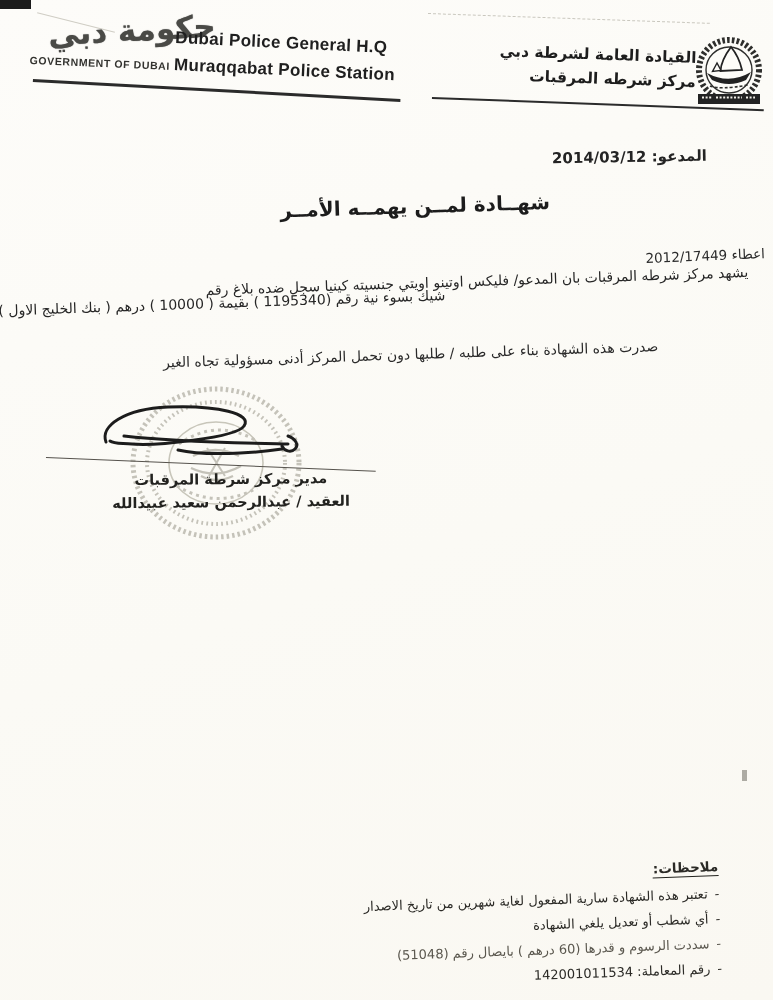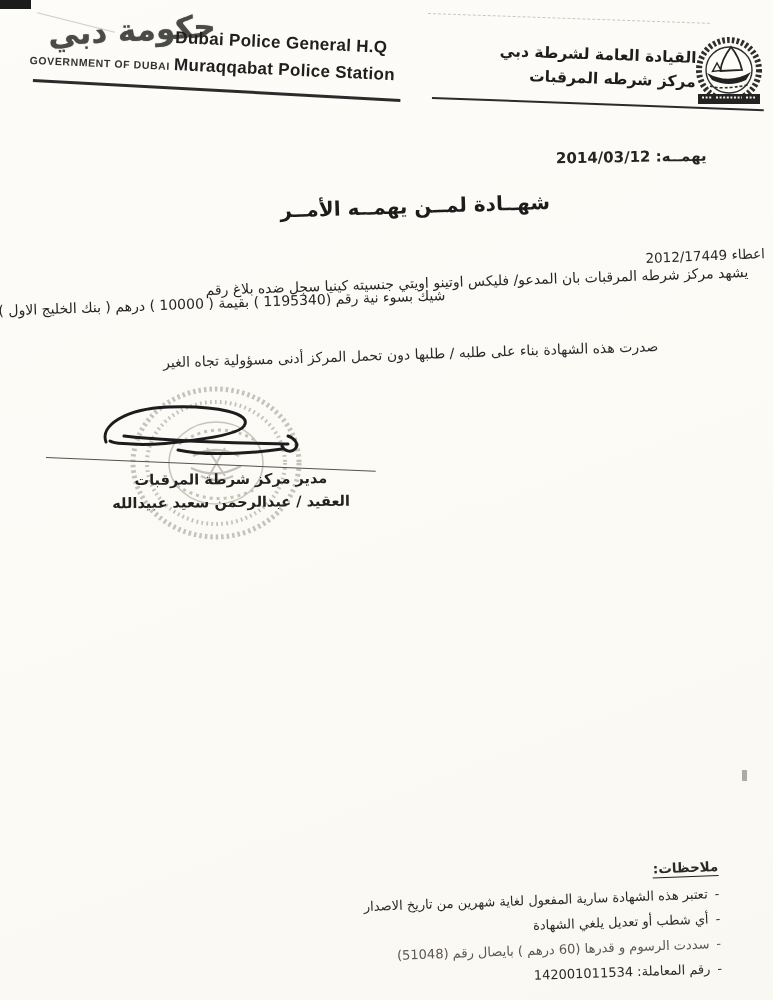--- a/index.html
+++ b/index.html
@@ -90,21 +90,21 @@
     <circle cx="39" cy="34" r="23" fill="#fdfcf8" stroke="#2e2e2c" stroke-width="1.4"></circle>
     <path d="M41,11 C35,19 31,27 30.5,35 L52,34 C50,25 46,17 41,11 Z" fill="#fdfcf8" stroke="#222" stroke-width="1.8"></path>
     <path d="M27,27 L22.5,35.5 L31,34.5 Z" fill="#fdfcf8" stroke="#222" stroke-width="1.4"></path>
     <path d="M17,37 Q39,49 61,36 L56,44 Q39,52 22,44 Z" fill="#222"></path>
     <path d="M20,50 q10,4 38,-1" fill="none" stroke="#2e2e2c" stroke-width="1.6" stroke-dasharray="3,2"></path>
     <path d="M8,58 L70,58 L70,68 L8,68 Z" fill="#232323"></path>
     <path d="M12,61.5 h10 M26,61.5 h26 M56,61.5 h9" stroke="#f2f0e8" stroke-width="2" stroke-dasharray="2,1.6"></path>
   </svg>
 
   <div class="abs date-line" dir="rtl">
-    <span>يهمــه:</span>
+    <span>المدعو:</span>
     <span class="num" dir="ltr">2014/03/12</span>
   </div>
 
   <div class="abs doc-title" dir="rtl">شهــادة لمــن يهمــه الأمــر</div>
 
   <div class="abs frag" dir="ltr">2012/17449 اعطاء</div>
   <div class="abs b1" dir="rtl">يشهد  مركز شرطه المرقبات بان المدعو/ فليكس اوتينو اويتي جنسيته كينيا سجل ضده بلاغ رقم</div>
   <div class="abs b2" dir="rtl">شيك بسوء نية رقم (1195340 )  بقيمة ( 10000 )  درهم ( بنك الخليج الاول ) حفظ الملف للسداد</div>
   <div class="abs b3" dir="rtl">صدرت هذه الشهادة بناء على طلبه / طلبها دون تحمل المركز أدنى مسؤولية تجاه الغير</div>
 

